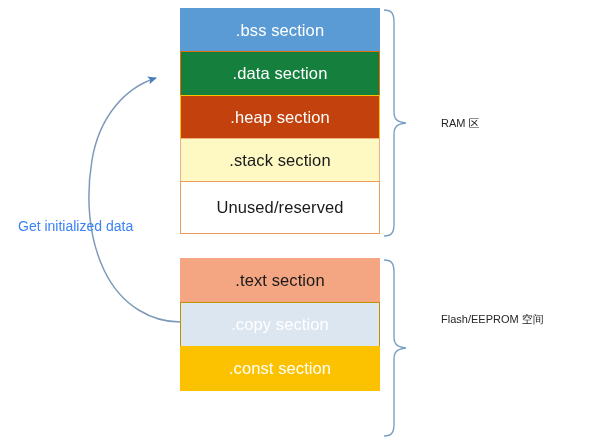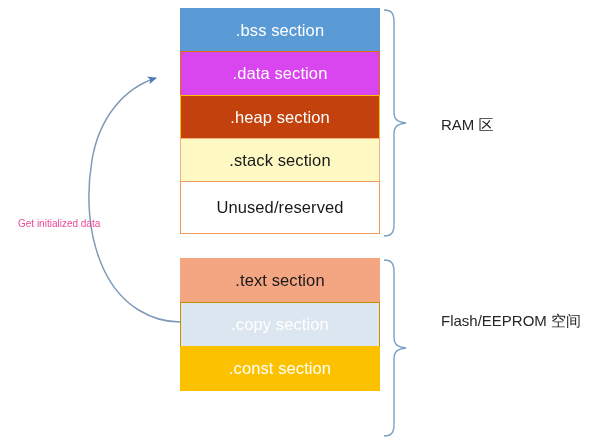--- a/index.html
+++ b/index.html
@@ -50,54 +50,54 @@
   .brace-svg {
     position: absolute;
     overflow: visible;
     pointer-events: none;
   }
   #ram-brace   { left: 378px; top: 8px;   width: 30px; height: 230px; }
   #flash-brace { left: 378px; top: 258px; width: 30px; height: 180px; }
 
   .side-label {
     position: absolute;
-    font-size: 15px;
+    font-size: 11px;
     color: #262626;
     white-space: nowrap;
   }
   #ram-label   { left: 437px; top: 116px; }
   #flash-label { left: 437px; top: 312px; }
 
   #arrow-label {
     position: absolute;
     left: 14px;
     top: 218px;
-    font-size: 10px;
-    color: #ec4899;
+    font-size: 14px;
+    color: #3b82f6;
     white-space: nowrap;
   }
 
   #copy-arrow {
     position: absolute;
     left: 0; top: 0;
     width: 600px; height: 442px;
     overflow: visible;
     pointer-events: none;
   }
 </style>
 </head>
 <body style="background: rgb(255, 255, 255);">
 
 <div id="canvas">
 
   <div class="mem-block" id="ram-block">
       <div class="mem-band" style="height: 44px; background: rgb(91, 155, 213); color: rgb(255, 255, 255); border: 1px solid rgb(91, 155, 213);">
         <span>.bss section</span>
       </div>
-      <div class="mem-band" style="height: 45px; background: #d946ef; color: rgb(255, 255, 255); border: 1px solid rgb(227, 108, 10); margin-top: -1px;">
+      <div class="mem-band" style="height: 45px; background: #15803d; color: rgb(255, 255, 255); border: 1px solid rgb(227, 108, 10); margin-top: -1px;">
         <span>.data section</span>
       </div>
       <div class="mem-band" style="height: 44px; background: #c2410c; color: rgb(255, 255, 255); border: 1px solid rgb(252, 194, 0); margin-top: -1px;">
         <span>.heap section</span>
       </div>
       <div class="mem-band" style="height: 44px; background: #fef9c3; color: rgb(26, 26, 26); border: 1px solid rgb(244, 177, 131); margin-top: -1px;">
         <span>.stack section</span>
       </div>
       <div class="mem-band" style="height: 53px; background: rgb(255, 255, 255); color: rgb(26, 26, 26); border: 1px solid rgb(237, 155, 90); margin-top: -1px;">
         <span>Unused/reserved</span>

